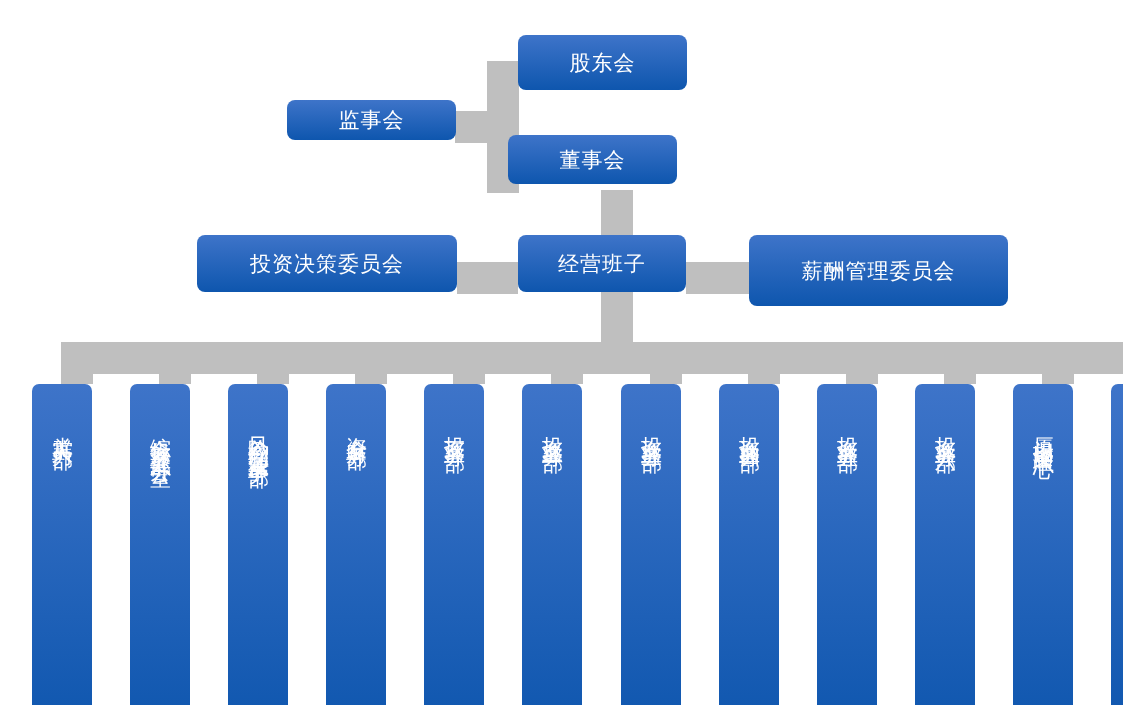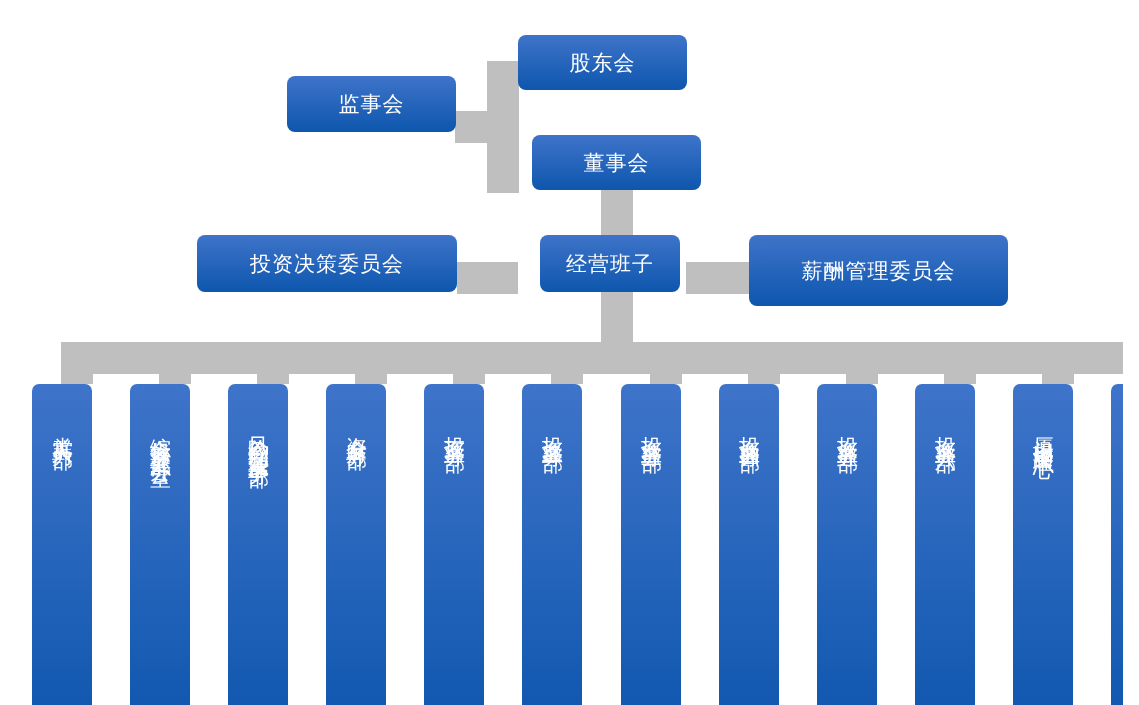--- a/index.html
+++ b/index.html
@@ -57,33 +57,33 @@
   <div class="line" style="left:569px; top:158px; width:2px;    height:46px;"></div>
   <div class="line" style="left:425px; top:230px; width:61px;   height:2px;"></div>
   <div class="line" style="left:654px; top:230px; width:63px;   height:2px;"></div>
   <div class="line" style="left:569px; top:260px; width:2px;    height:52px;"></div>
   <div class="line" style="left:29px;  top:310px; width:1082px; height:2px;"></div>
 
   <div class="node" style="left:486px; top:3px; width:169px; height:55px;">
     <span>股东会</span>
   </div>
 
-  <div class="node" style="left:255px; top:44px; width:169px; height:56px;">
+  <div class="node" style="left:255px; top:68px; width:169px; height:40px;">
     <span>监事会</span>
   </div>
 
-  <div class="node" style="left:500px; top:103px; width:169px; height:55px;">
+  <div class="node" style="left:476px; top:103px; width:169px; height:49px;">
     <span>董事会</span>
   </div>
 
   <div class="node" style="left:165px; top:203px; width:260px; height:57px;text-align:right;">
     <span>投资决策委员会</span>
   </div>
 
-  <div class="node" style="left:508px; top:203px; width:140px; height:57px;">
+  <div class="node" style="left:486px; top:203px; width:168px; height:57px;">
     <span>经营班子</span>
   </div>
 
   <div class="node" style="left:717px; top:203px; width:259px; height:71px;">
     <span>薪酬管理委员会</span>
   </div>
 
   <div id="dept-row">
       <div class="line" style="left: 29px; top: 310px; width: 2px; height: 42px;"></div>
       <div class="node dept" style="left: 0px; top: 352px; width: 60px; height: 349px;">

